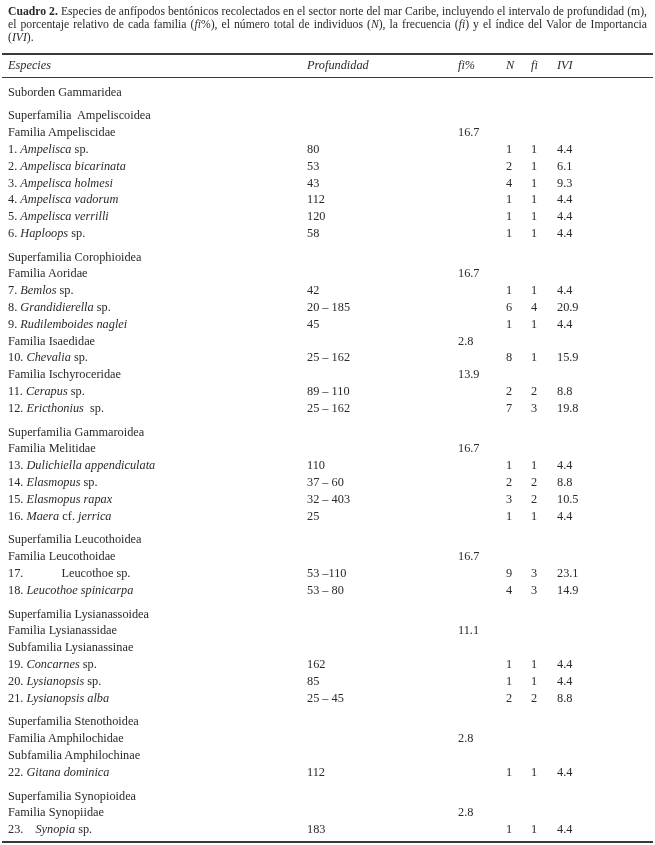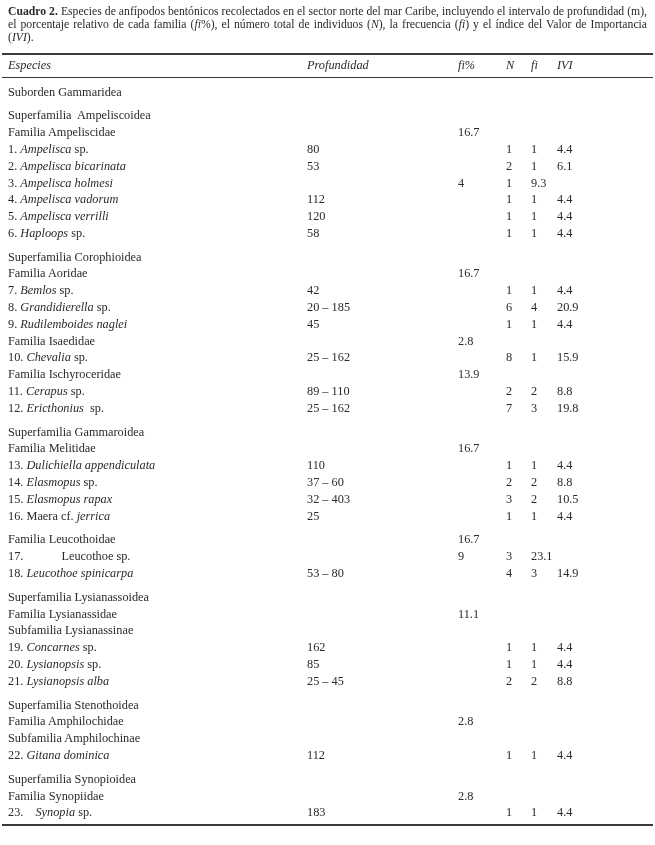--- a/index.html
+++ b/index.html
@@ -117,20 +117,21 @@
         <div class="row">
           <div class="cell"><span>2. </span><span style="font-style: italic;">Ampelisca bicarinata</span></div>
           <div class="cell">53</div>
           <div class="cell"></div>
           <div class="cell">2</div>
           <div class="cell">1</div>
           <div class="cell">6.1</div>
         </div>
         <div class="row">
           <div class="cell"><span>3. </span><span style="font-style: italic;">Ampelisca holmesi</span></div>
+          <div class="cell">43</div>
           <div class="cell"></div>
           <div class="cell">4</div>
           <div class="cell">1</div>
           <div class="cell">9.3</div>
         </div>
         <div class="row">
           <div class="cell"><span>4. </span><span style="font-style: italic;">Ampelisca vadorum</span></div>
           <div class="cell">112</div>
           <div class="cell"></div>
           <div class="cell">1</div>
@@ -269,45 +270,47 @@
         </div>
         <div class="row">
           <div class="cell"><span>15. </span><span style="font-style: italic;">Elasmopus rapax</span></div>
           <div class="cell">32 – 403</div>
           <div class="cell"></div>
           <div class="cell">3</div>
           <div class="cell">2</div>
           <div class="cell">10.5</div>
         </div>
         <div class="row">
-          <div class="cell"><span>16. </span><span style="">Maera</span><span> cf. </span><span style="font-style: italic;">jerrica</span></div>
+          <div class="cell"><span>16. </span><span style="font-style: italic;">Maera</span><span> cf. </span><span style="font-style: italic;">jerrica</span></div>
           <div class="cell">25</div>
           <div class="cell"></div>
           <div class="cell">1</div>
           <div class="cell">1</div>
           <div class="cell">4.4</div>
         </div>
         <div class="gap"></div>
         <div class="row">
+          <div class="cell"><span>Superfamilia Leucothoidea</span></div>
           <div class="cell"></div>
           <div class="cell"></div>
           <div class="cell"></div>
           <div class="cell"></div>
           <div class="cell"></div>
         </div>
         <div class="row">
           <div class="cell"><span>Familia Leucothoidae</span></div>
           <div class="cell"></div>
           <div class="cell">16.7</div>
           <div class="cell"></div>
           <div class="cell"></div>
           <div class="cell"></div>
         </div>
         <div class="row">
           <div class="cell"><span>17. </span><span style=" margin-left: 35px;">Leucothoe</span><span> sp.</span></div>
+          <div class="cell">53 –110</div>
           <div class="cell"></div>
           <div class="cell">9</div>
           <div class="cell">3</div>
           <div class="cell">23.1</div>
         </div>
         <div class="row">
           <div class="cell"><span>18. </span><span style="font-style: italic;">Leucothoe spinicarpa</span></div>
           <div class="cell">53 – 80</div>
           <div class="cell"></div>
           <div class="cell">4</div>

